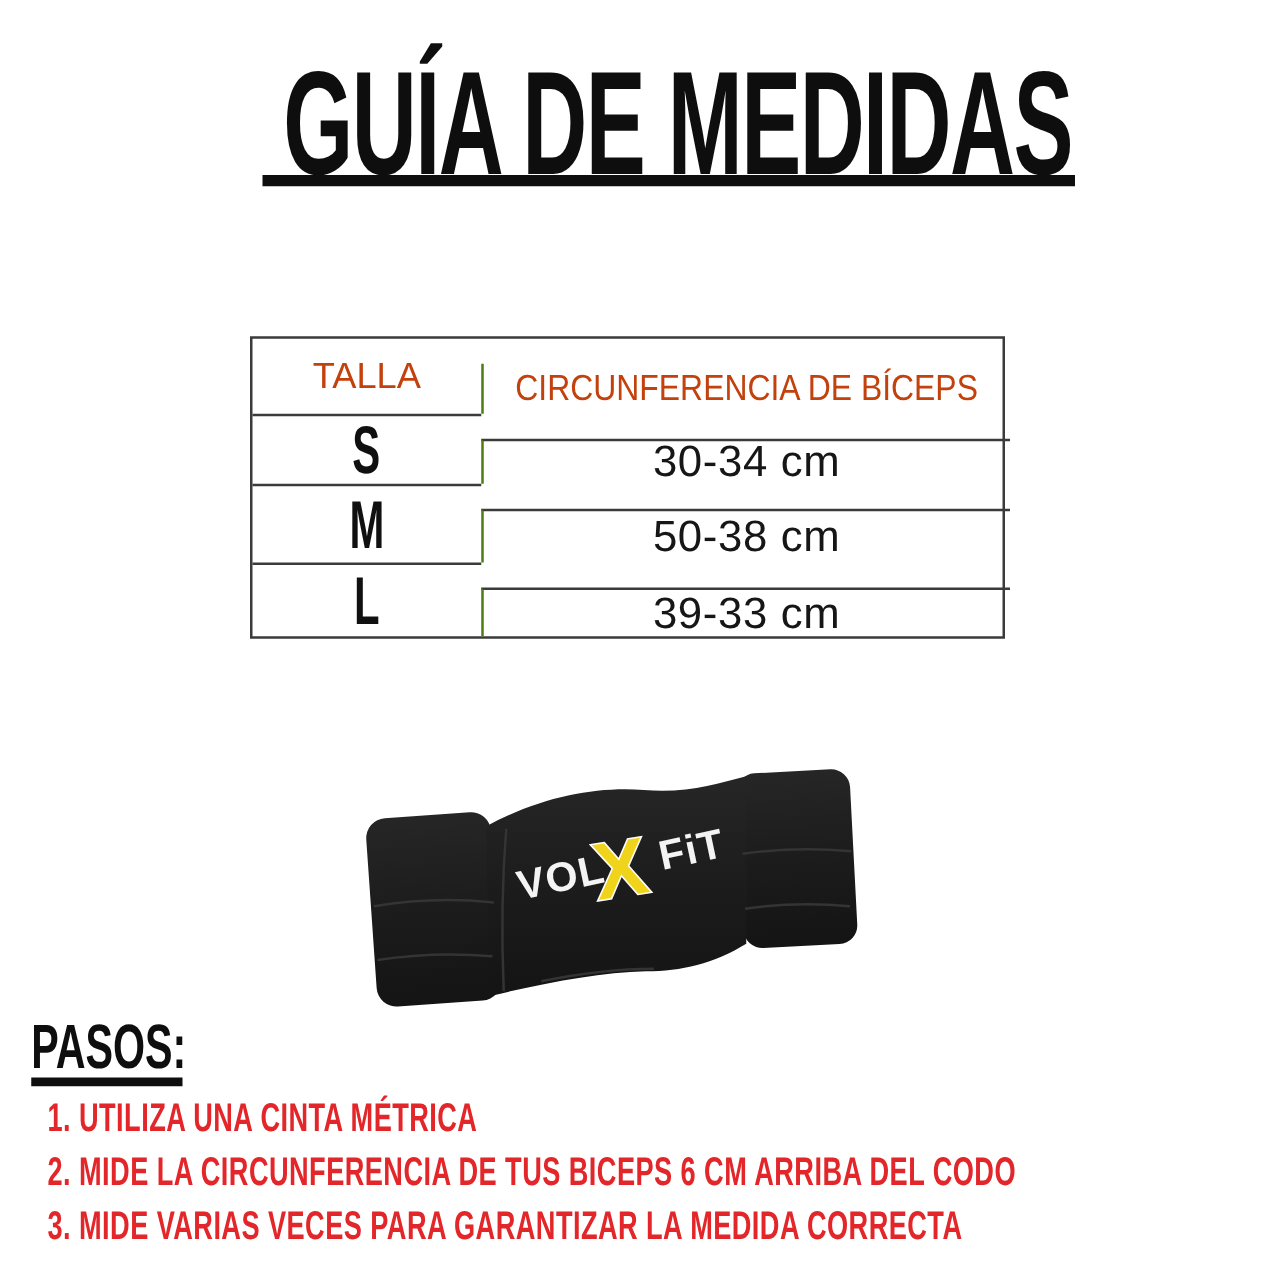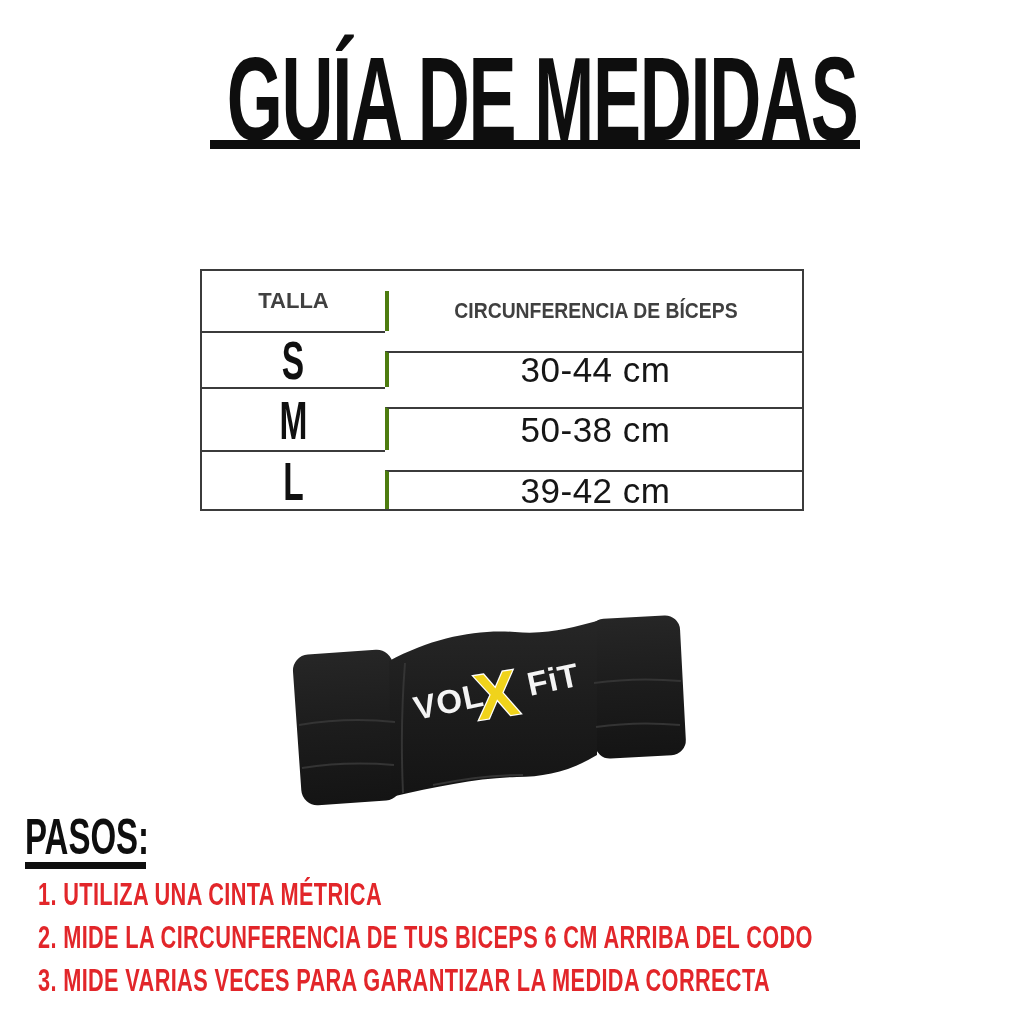--- a/index.html
+++ b/index.html
@@ -18,23 +18,23 @@
   .title-underline{left:210px;top:140px;width:650px;height:9px;background:#0e0e0e;}
   
   .subtitle-text{font-size:72px;transform:scaleX(0.58);transform-origin:center center;color:#e2262a;}
   
   .sizetable{
     left:200px;top:269px;width:600px;
     display:grid;grid-template-columns:183px 1fr;grid-template-rows:60px 56px 63px 59px;
     border:2px solid #3b3b3b;background:#fff;
   }
   .cell{display:flex;align-items:center;justify-content:center;}
-  .cell.rb{border-left:4px solid #4d7c0f;margin-top:20px;}
+  .cell.rb{border-left:2px solid #4d7c0f;margin-top:20px;}
   .cell.bt{border-top:2px solid #3b3b3b;}
-  .th{font-weight:700;font-size:22px;color:#404040;}
+  .th{font-weight:400;font-size:29px;color:#c2410c;}
   .th-long{display:inline-block;transform:scaleX(0.88);transform-origin:center center;white-space:nowrap;}
   .size-letter{font-size:54px;transform:scaleX(0.62);transform-origin:center center;color:#101010;}
   .value-text{font-size:35px;font-weight:400;color:#161616;letter-spacing:0.5px;}
   
   .product-svg{left:283px;top:575px;}
   
   .steps-heading{left:25px;top:812px;}
   .steps-heading .cond{font-size:50px;transform:scaleX(0.66);transform-origin:left center;color:#0e0e0e;}
   .steps-underline{left:25px;top:862px;width:121px;height:7px;background:#0e0e0e;}
   .steps-list{left:38px;top:872px;}
@@ -57,35 +57,35 @@
       <span>TALLA</span>
     </div>
     <div class="cell th rb">
       <span class="th-long">CIRCUNFERENCIA DE BÍCEPS</span>
     </div>
 
     <div class="cell bt">
       <span class="cond size-letter">S</span>
     </div>
     <div class="cell bt rb">
-      <span class="value-text">30-44 cm</span>
+      <span class="value-text">30-34 cm</span>
     </div>
 
     <div class="cell bt">
       <span class="cond size-letter">M</span>
     </div>
     <div class="cell bt rb">
       <span class="value-text">50-38 cm</span>
     </div>
 
     <div class="cell bt">
       <span class="cond size-letter">L</span>
     </div>
     <div class="cell bt rb">
-      <span class="value-text">39-42 cm</span>
+      <span class="value-text">39-33 cm</span>
     </div>
   </div>
 
   <svg class="abs product-svg" width="462" height="248" viewBox="0 0 462 248">
     <defs>
       <linearGradient id="bandShade" x1="0" y1="0" x2="0" y2="1">
         <stop offset="0" stop-color="#262626"></stop>
         <stop offset="0.5" stop-color="#1c1c1c"></stop>
         <stop offset="1" stop-color="#141414"></stop>
       </linearGradient>

